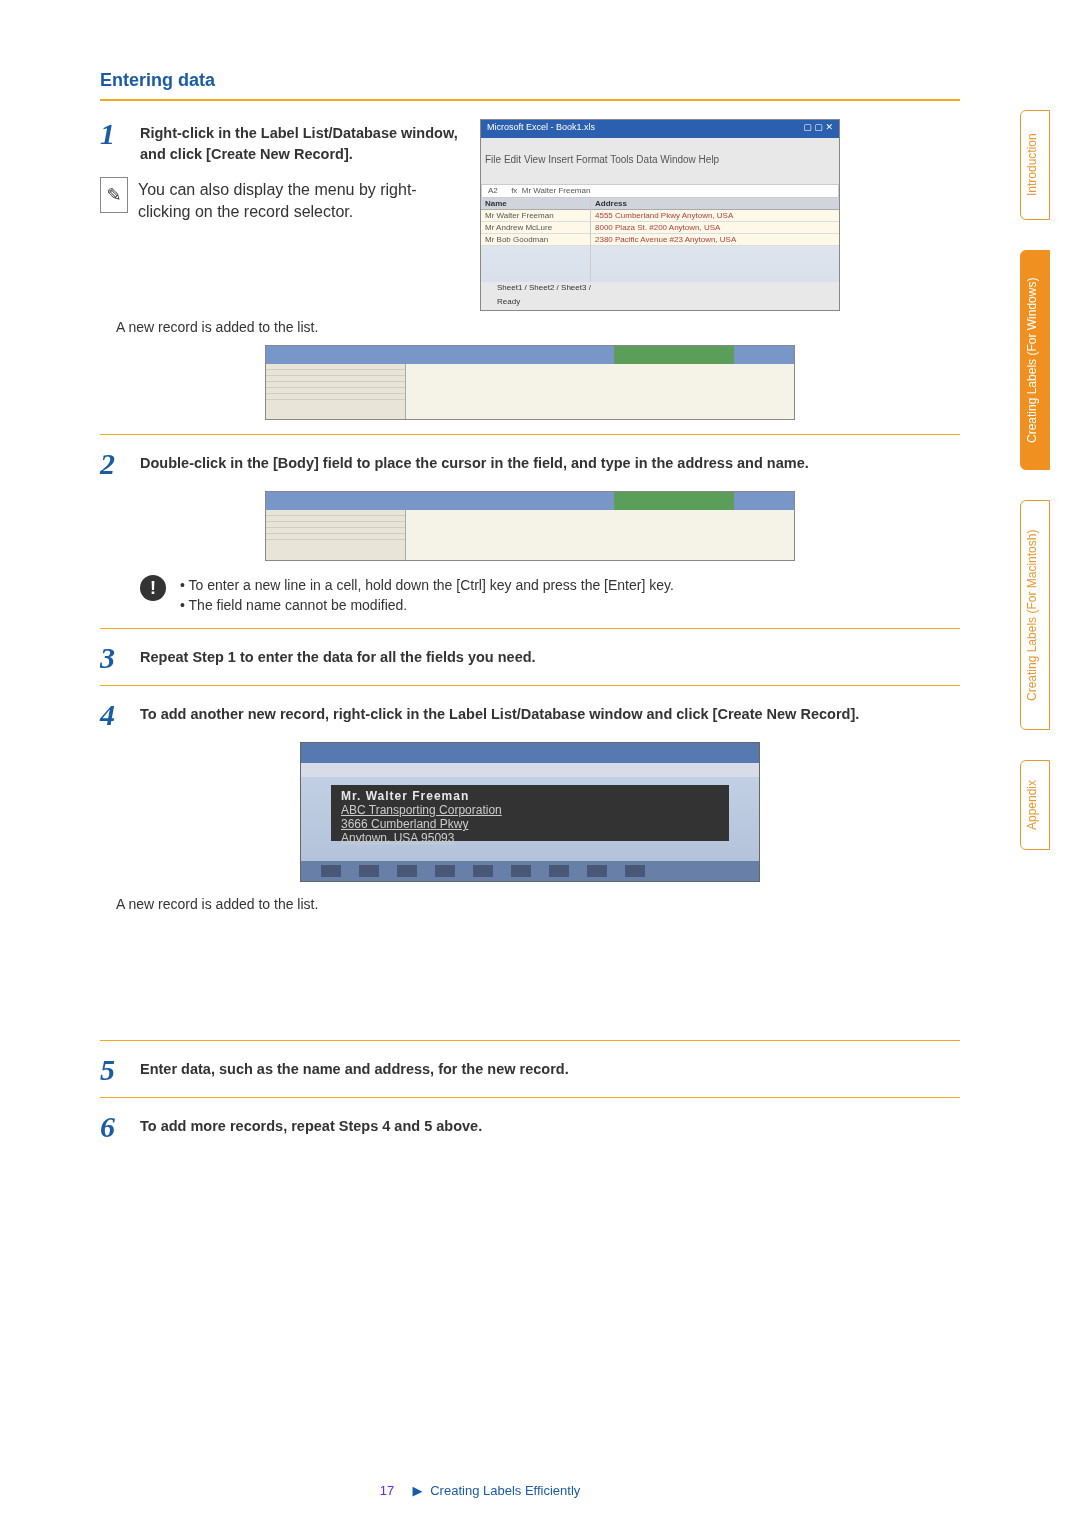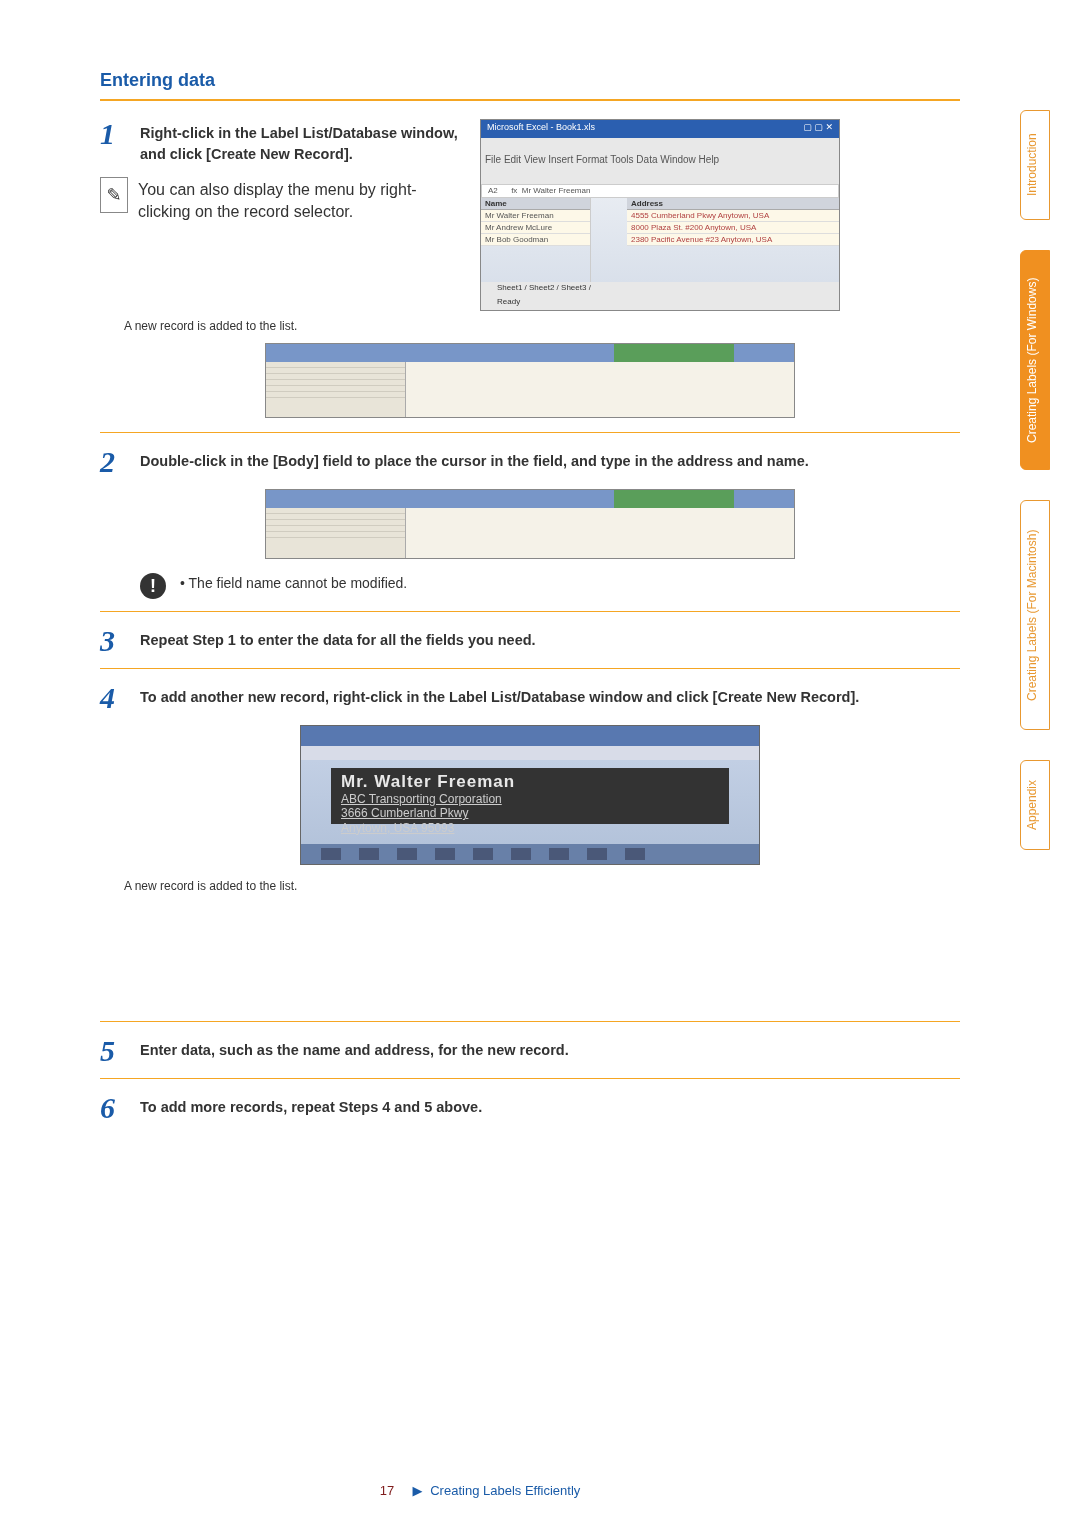--- a/index.html
+++ b/index.html
@@ -101,45 +101,45 @@
     width: 100%;
     display:flex;
     flex-direction:column;
     overflow:hidden;
   }
   .excel-window{width:360px;height:192px;}
   .excel-title{height:18px;background:#2b5fb0;color:#fff;font-size:9px;padding:2px 6px;display:flex;justify-content:space-between;}
   .excel-menu{height:14px;background:#e8e8e8;font-size:10px;padding:16px 4px;color:#555;}
   .excel-toolbar{height:14px;background:#e8e8e8;}
   .excel-formula{height:14px;background:#fff;font-size:8px;padding:1px 6px;color:#555;border:1px solid #ccc;}
-  .excel-grid{flex:1;display:flex;gap:36px;}
+  .excel-grid{flex:1;display:flex;}
   .excel-colA{width:110px;border-right:1px solid #ccc;font-size:8px;}
   .excel-colB{flex:1;font-size:8px;}
   .excel-hdr{background:#d0d4dc;padding:1px 4px;border-bottom:1px solid #aaa;font-weight:bold;}
   .excel-cell{padding:1px 4px;border-bottom:1px solid #ddd;color:#b04040;background:#fdf8e8;}
   .excel-cell-a{padding:1px 4px;border-bottom:1px solid #ddd;color:#555;background:#fdf8e8;}
   .excel-status{height:14px;background:#e8e8e8;font-size:8px;padding:1px 16px;}
   .db-window-a{width:530px;height:75px;margin:10px auto 14px auto;}
   .db-window-b{width:530px;height:70px;margin:10px auto 14px auto;}
   .db-header{height:18px;background:#7896c8;display:flex;}
   .db-cell-green{width:120px;height:18px;background:#5a9e5a;margin-left:auto;margin-right:60px;}
   .db-body{flex:1;background:#f5f2e8;display:flex;}
   .db-side{width:140px;background:#e8e4d8;border-right:1px solid #aaa;}
   .db-line{height:6px;border-bottom:1px solid #d0ccc0;}
   .label-window{width:460px;height:140px;margin:10px auto 14px auto;background:linear-gradient(#c8d4e8,#b0c0d8);border:1px solid #666;position:relative;}
   .label-toolbar{height:20px;background:#5878b0;}
   .label-toolbar2{height:14px;background:#d8dce8;}
   .label-canvas{margin:8px 30px;height:56px;background:#333; color:#e8e8e8;padding:4px 10px;}
-  .label-name{font-size:17px;font-weight:bold;letter-spacing:1px;}
+  .label-name{font-size:12px;font-weight:bold;letter-spacing:1px;}
   .label-addr{font-size:12px;color:#ccc;line-height:1.2;text-decoration:underline;}
   .label-bottom{position:absolute;bottom:0;left:0;right:0;height:20px;background:#6880a8;display:flex;gap:18px;padding:4px 20px;}
   .label-btn{width:20px;height:12px;background:#4a5878;}
   .warn-row{display:flex;align-items:flex-start;gap:14px;margin:10px 0 12px 40px;}
   .warn-icon{width:26px;height:26px;border-radius:50%;background:#333;color:#fff;display:flex;align-items:center;justify-content:center;font-weight:bold;font-size:18px;flex-shrink:0;}
-  .after-text{font-size:12px;margin:8px 0 10px 24px;}
+  .after-text{font-size:14px;margin:8px 0 10px 16px;}
   .side-tabs{
     position:absolute;
     right:30px;
     top:110px;
     width:30px;
     display:flex;
     flex-direction:column;
     gap:30px;
   }
   .tab{
@@ -156,21 +156,21 @@
   .tab-win{color:#fff;background:#f09020;border-color:#f09020;height:220px;}
   .tab-mac{color:#e89830;border-color:#e89830;height:230px;}
   .tab-apx{color:#e89830;border-color:#e89830;height:90px;}
   .footer{
     position:absolute;
     bottom:30px;
     left:0; right:120px;
     text-align:center;
     font-size:13px;
   }
-  .footer .pgnum{color:#7f1d1d;}
+  .footer .pgnum{color:#6d28d9;}
   .footer .arrow{color:#1a5ba8;margin:0 4px;}
   .footer .link{color:#1a5ba8;}
 </style>
 </head>
 <body>
 
 <div class="page">
 
   <div class="section-title">Entering data</div>
 
@@ -269,20 +269,21 @@
         <div class="db-line"></div>
           <div class="db-line"></div>
       </div>
       <div style="flex:1;"></div>
     </div>
   </div>
 
   <div class="warn-row">
     <div class="warn-icon">!</div>
     <div>
+      <div class="step-text">• To enter a new line in a cell, hold down the [Ctrl] key and press the [Enter] key.</div>
       <div class="step-text">• The field name cannot be modified.</div>
     </div>
   </div>
 
   <hr class="thin-hr">
 
   <div class="step">
     <div class="step-num">3</div>
     <div class="step-body">
       <div class="step-text-bold">Repeat Step 1 to enter the data for all the fields you need.</div>

